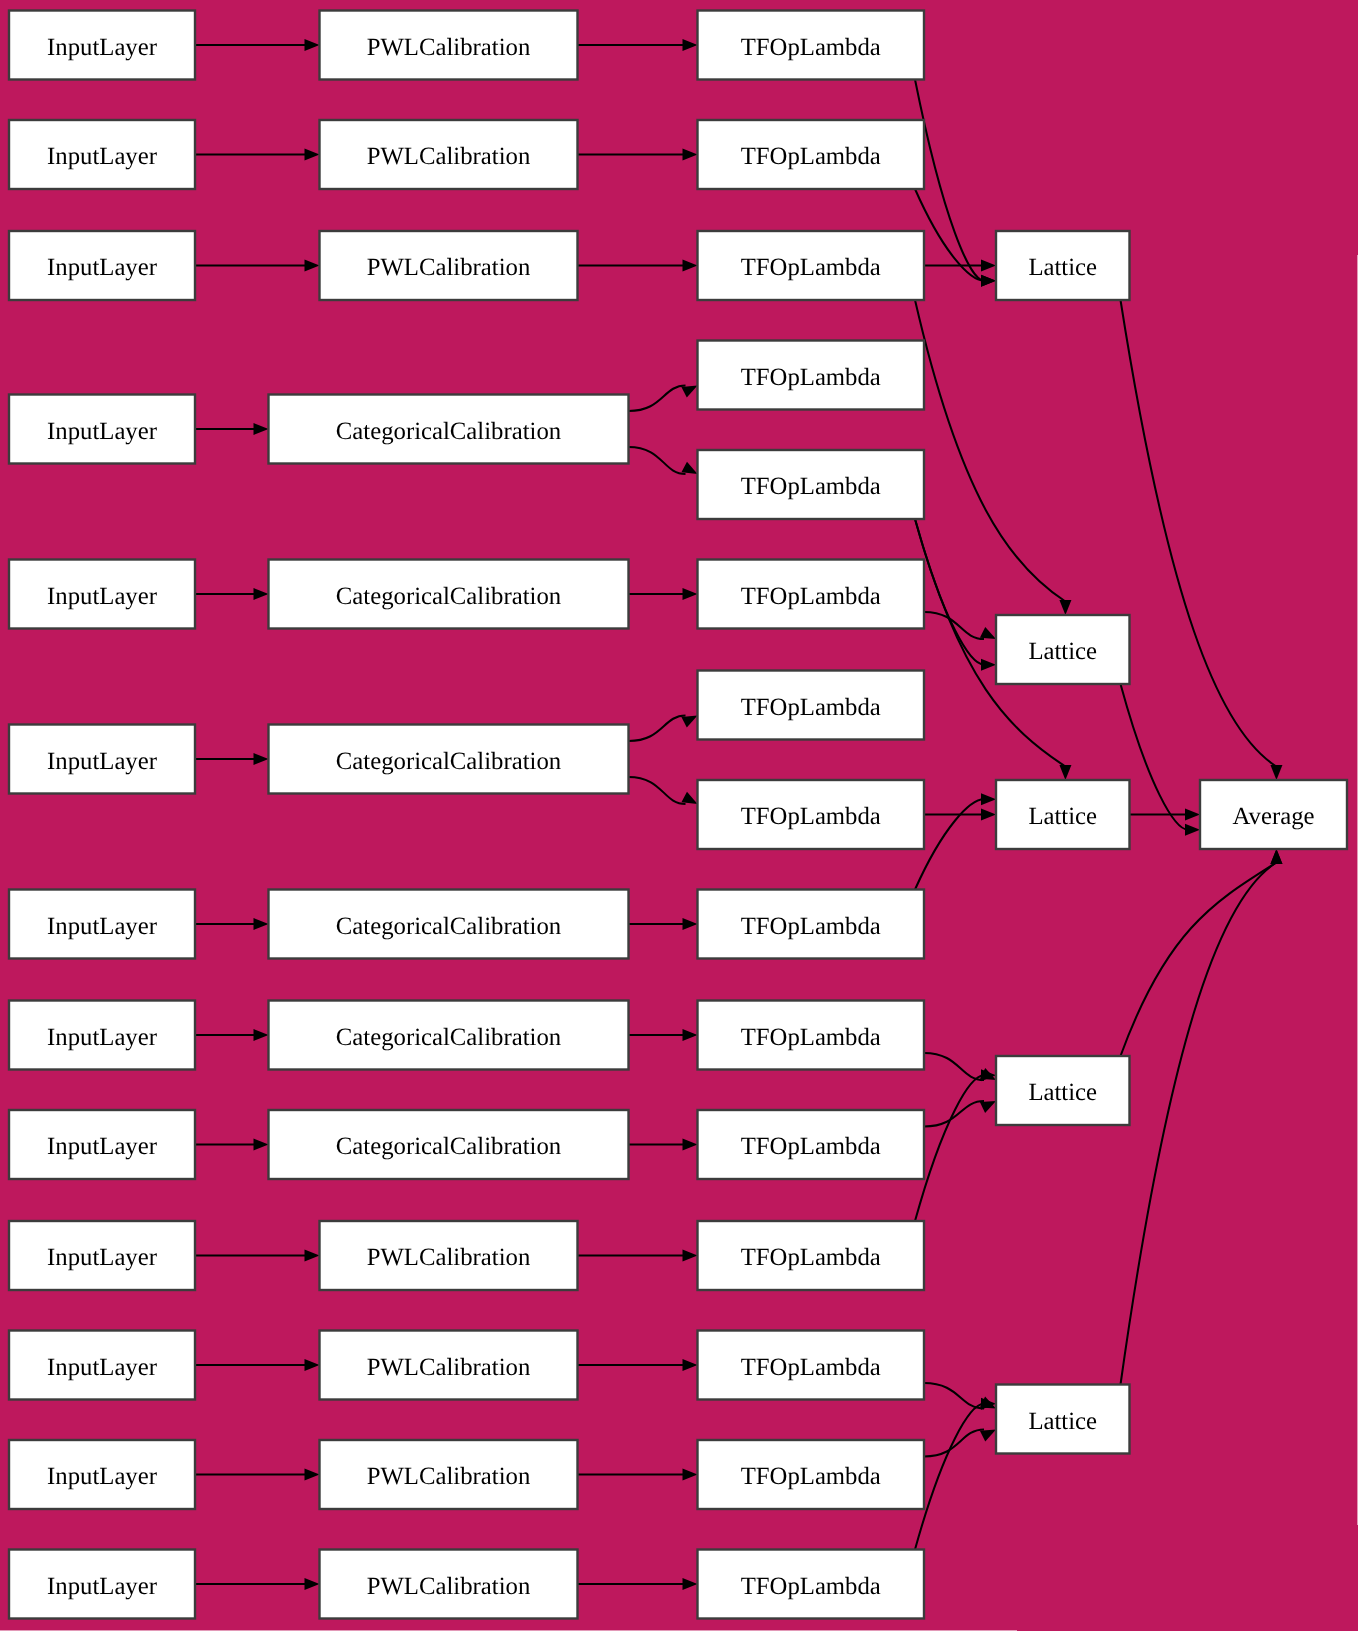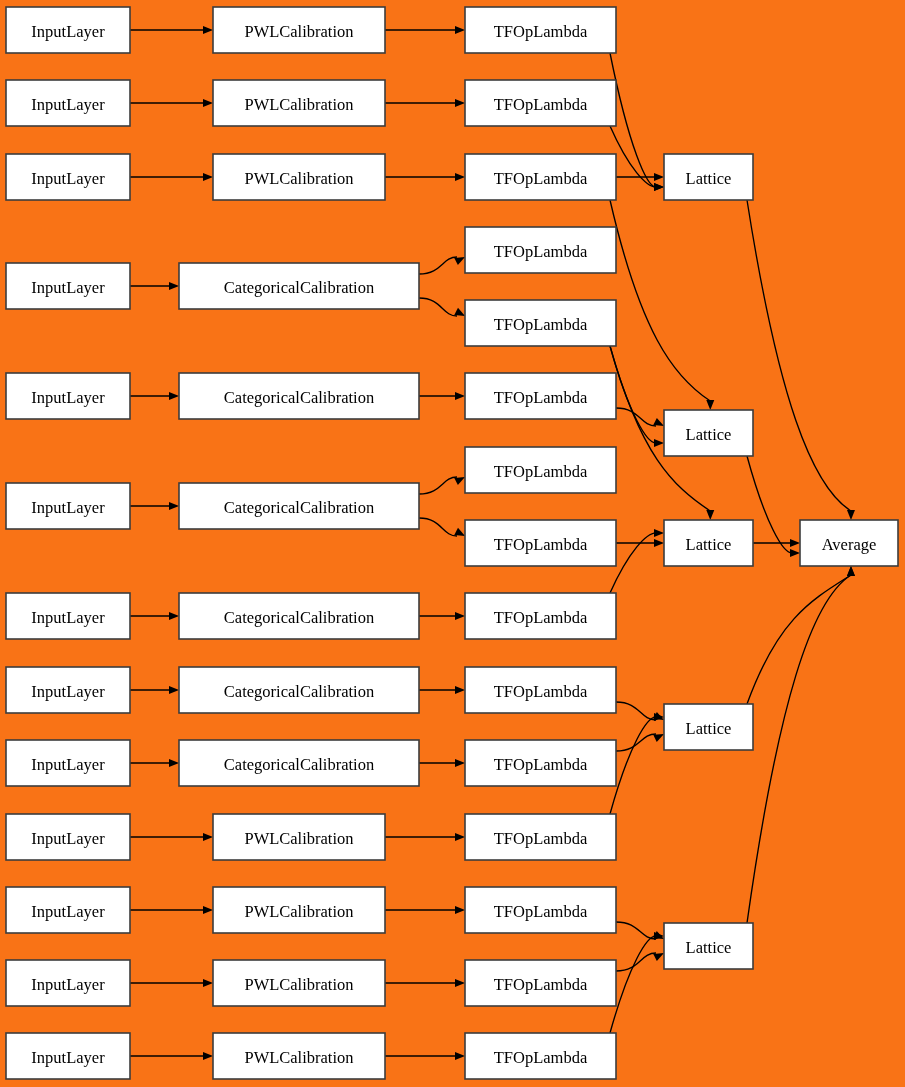--- a/index.html
+++ b/index.html
@@ -10,21 +10,21 @@
   body {
     width: 905px;
     height: 1087px;
     font-family: "Liberation Serif", "DejaVu Serif", serif;
     overflow: hidden;
   }
   #diagram-root {
     position: relative;
     width: 905px;
     height: 1087px;
-    background: #f97316;
+    background: #be185d;
   }
   svg#graph-canvas {
     position: absolute;
     top: 0;
     left: 0;
     width: 905px;
     height: 1087px;
     display: block;
   }
   .node-box {

